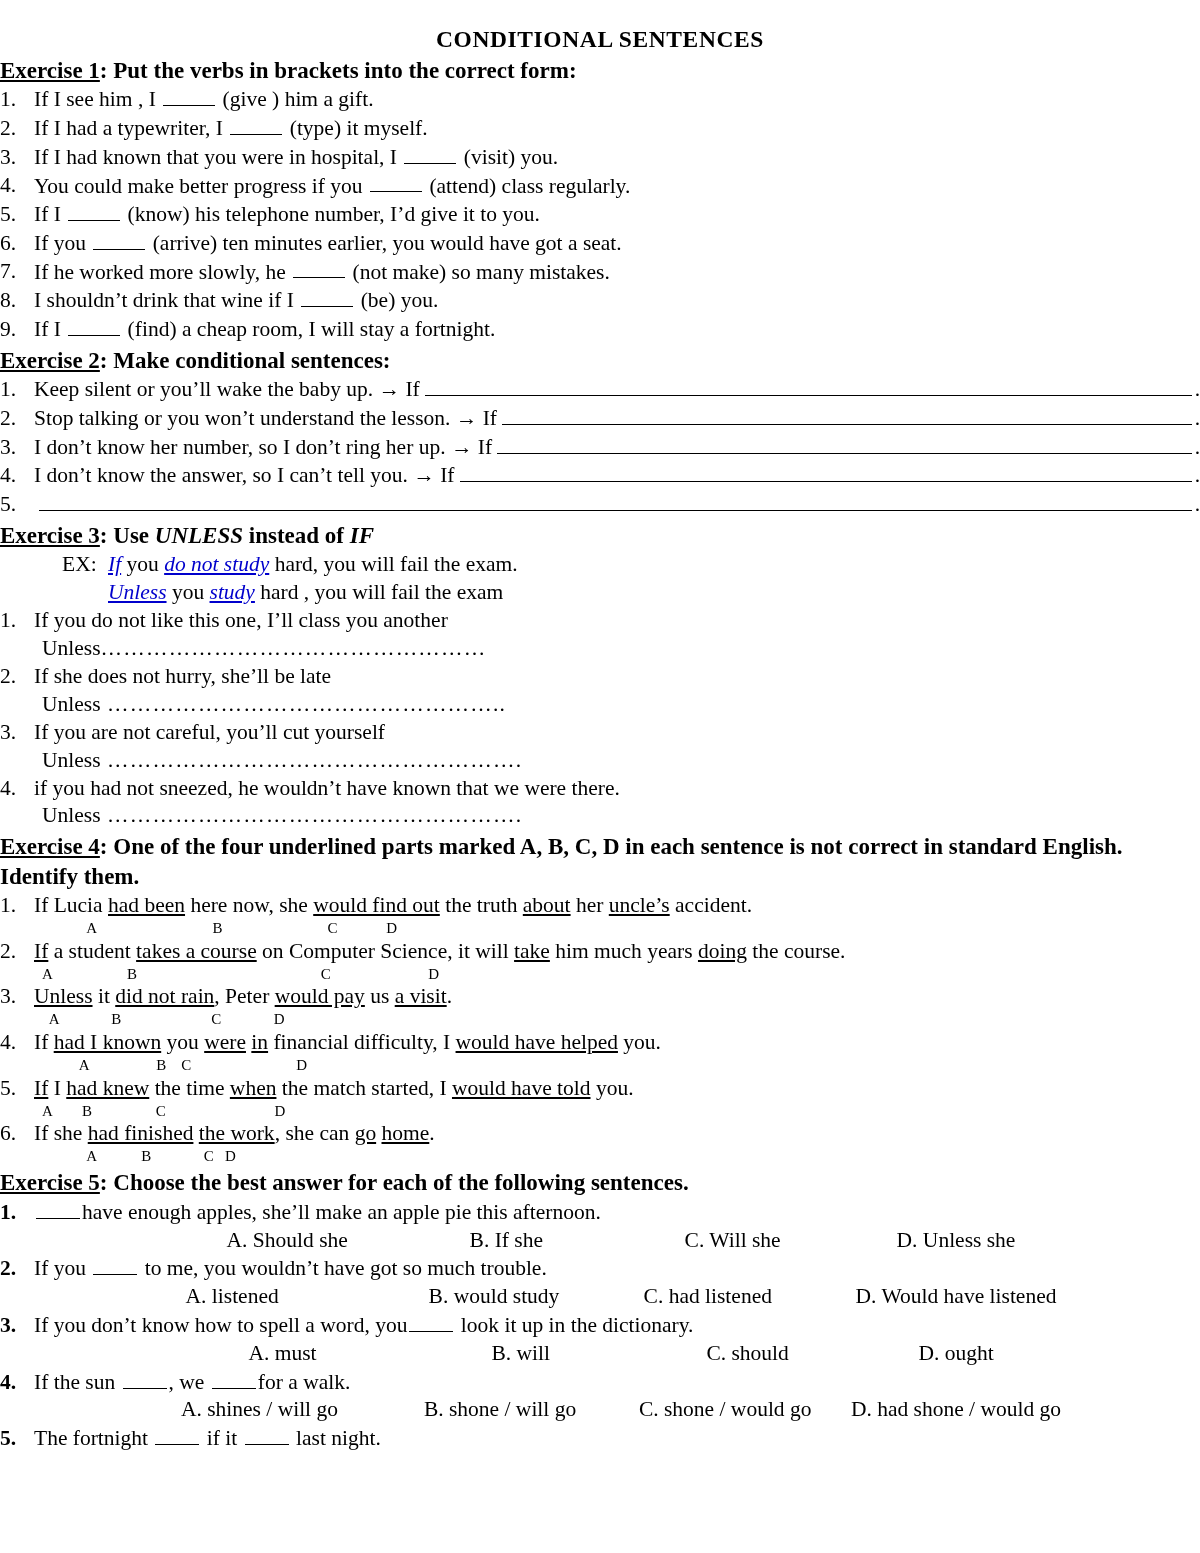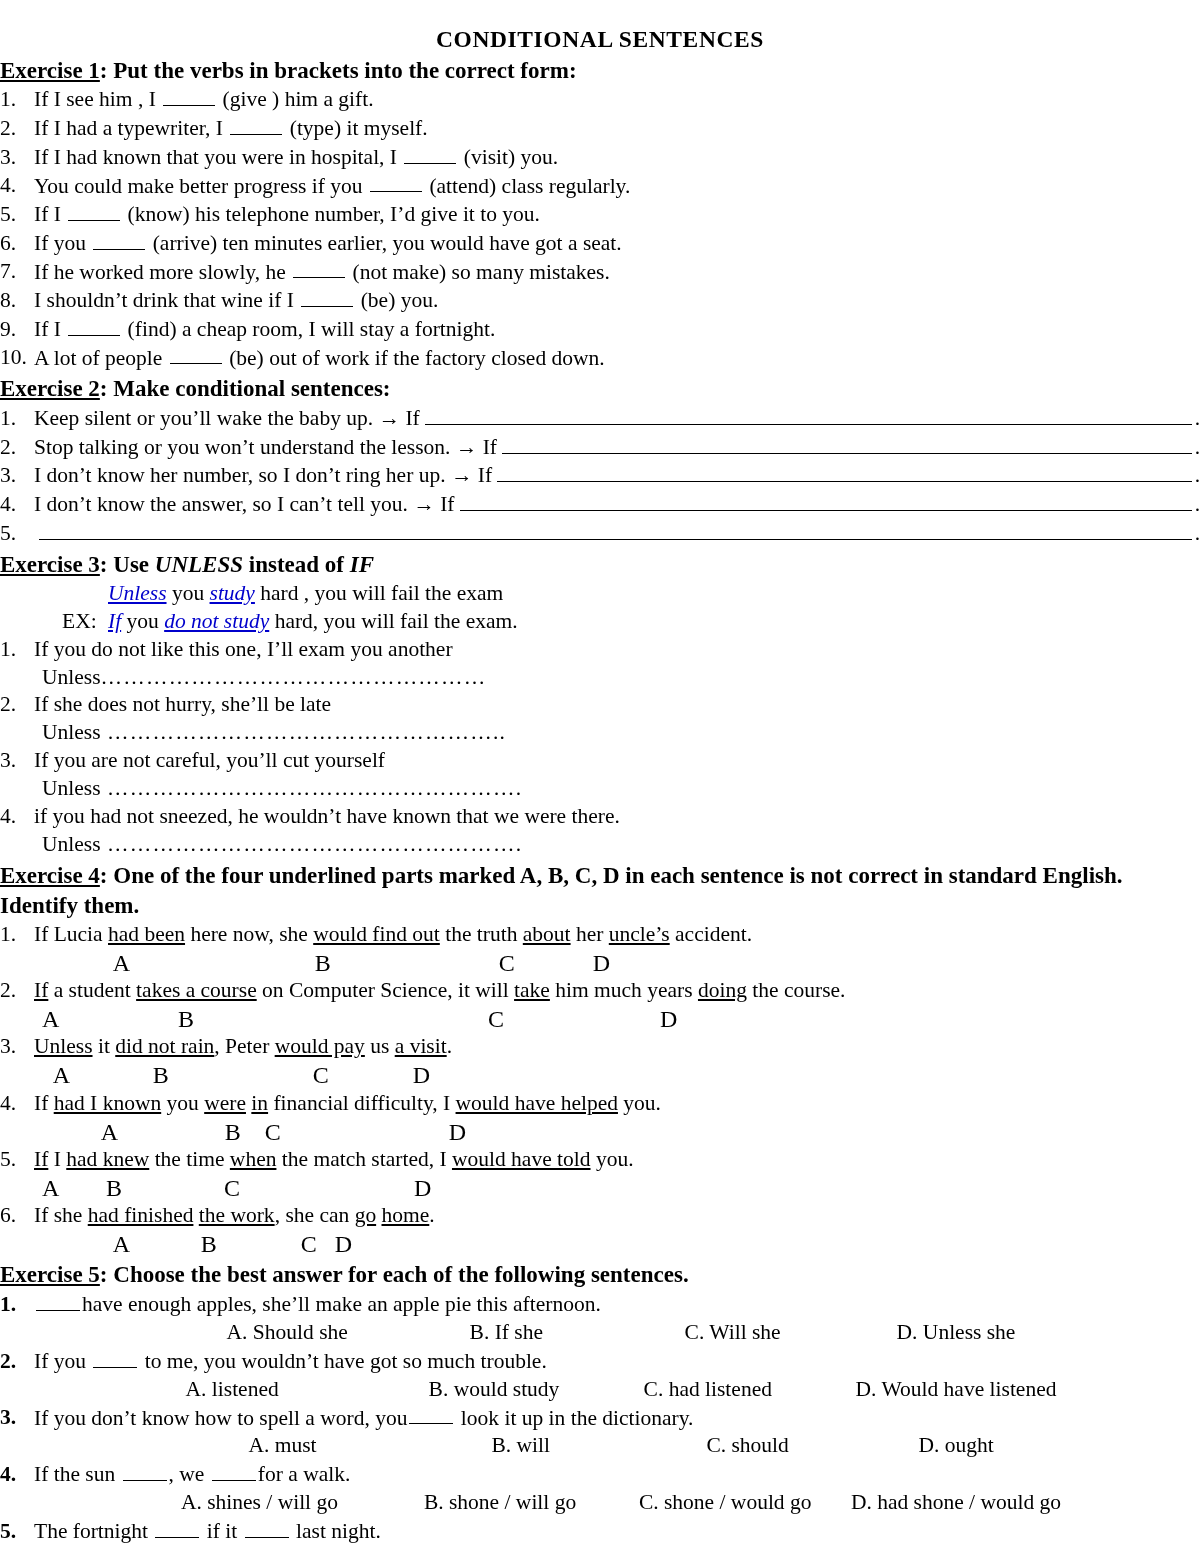--- a/index.html
+++ b/index.html
@@ -97,21 +97,21 @@
     padding-left: 42px;
     line-height: 1.30;
     white-space: nowrap;
   }
 
   
   .u { text-decoration: underline; }
   .markers {
     line-height: 1.18;
     white-space: pre;
-    font-size: 24px;
+    font-size: 15px;
     padding-left: 42px;
   }
 
   
   .opts {
     display: flex;
     line-height: 1.30;
     padding-left: 42px;
     white-space: nowrap;
     justify-content: center;
@@ -160,24 +160,20 @@
         <span class="txt"><span>If he worked more slowly, he </span><span class="blank b5"></span><span> (not make) so many mistakes.</span></span>
       </div>
       <div class="row">
         <span class="num">8.</span>
         <span class="txt"><span>I shouldn’t drink that wine if I </span><span class="blank b5"></span><span> (be) you.</span></span>
       </div>
       <div class="row">
         <span class="num">9.</span>
         <span class="txt"><span>If I </span><span class="blank b5"></span><span> (find) a cheap room, I will stay a fortnight.</span></span>
       </div>
-      <div class="row">
-        <span class="num">10.</span>
-        <span class="txt"><span>A lot of people </span><span class="blank b5"></span><span> (be) out of work if the factory closed down.</span></span>
-      </div>
     </div>
 
   <div class="ex-head"><span class="ul">Exercise 2</span><span>: Make conditional sentences:</span></div>
   <div id="ex2list">
       <div class="row2">
         <span class="num">1.</span>
         <span>Keep silent or you’ll wake the baby up. → If</span>
         <span class="rule"></span>
         <span class="period">.</span>
       </div>
@@ -201,28 +197,28 @@
       </div>
       <div class="row2">
         <span class="num">5.</span>
         <span class="rule"></span>
         <span class="period">.</span>
       </div>
     </div>
 
   <div class="ex-head"><span class="ul">Exercise 3</span><span>:  Use </span><span class="it">UNLESS</span><span> instead of </span><span class="it">IF</span></div>
 
+  <div class="ex3-ex"><span class="lbl">EX:</span><span class="blue">If</span><span> you </span><span class="blue">do not study</span><span> hard, you will fail the exam.</span></div>
+
   <div class="ex3-ex"><span class="lbl">&nbsp;</span><span class="blue">Unless</span><span> you </span><span class="blue">study</span><span> hard , you will fail the exam</span></div>
 
-  <div class="ex3-ex"><span class="lbl">EX:</span><span class="blue">If</span><span> you </span><span class="blue">do not study</span><span> hard, you will fail the exam.</span></div>
-
   <div id="ex3list">
       <div class="row">
         <span class="num">1.</span>
-        <span class="txt">If you do not like this one, I’ll exam you another</span>
+        <span class="txt">If you do not like this one, I’ll class you another</span>
       </div>
       <div class="unless-line"><span>Unless</span><span class="dots">……………………………………………</span></div>
       <div class="row">
         <span class="num">2.</span>
         <span class="txt">If she does not hurry, she’ll be late</span>
       </div>
       <div class="unless-line"><span>Unless</span><span class="dots"> ……………………………………………..</span></div>
       <div class="row">
         <span class="num">3.</span>
         <span class="txt">If you are not careful, you’ll cut yourself</span>

